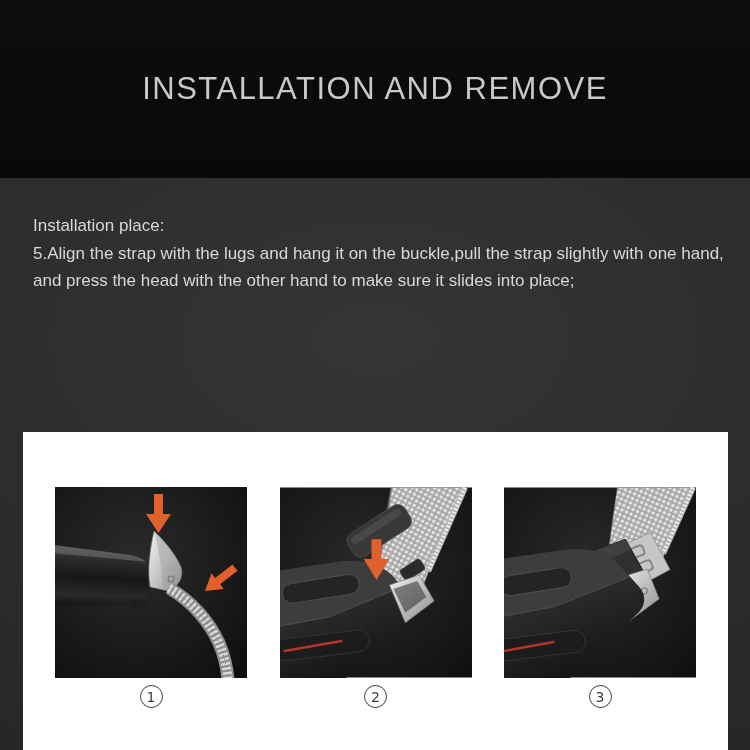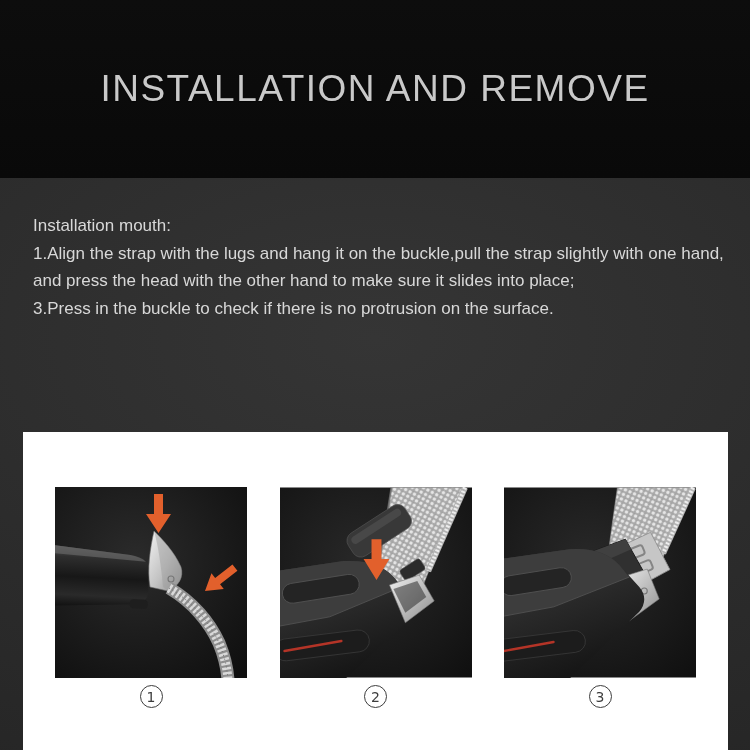--- a/index.html
+++ b/index.html
@@ -6,21 +6,21 @@
   .page{
     position:relative;width:750px;height:750px;overflow:hidden;
     background:#0b0b0b;font-family:"Liberation Sans",sans-serif;
   }
   .header{
     position:absolute;top:0;left:0;width:750px;height:178px;
     background:linear-gradient(180deg,#0d0d0d,#090909);
     display:flex;align-items:center;justify-content:center;
   }
   .title{
-    margin:14px;font-size:37px;font-weight:400;letter-spacing:1.5px;
+    margin:14px;font-size:31px;font-weight:400;letter-spacing:1.5px;
     color:#c9c9c9;white-space:nowrap;
     text-shadow:0 1px 1px rgba(0,0,0,.6);
   }
   .below{
     position:absolute;top:178px;left:0;right:0;bottom:0;
     background:radial-gradient(140% 110% at 50% 28%, #353535 0%, #2c2c2c 45%, #222 100%);
   }
   .instructions{
     padding:34px 22px 0 33px;
     color:#d8d8d8;font-size:17px;line-height:27.5px;font-weight:400;
@@ -46,23 +46,22 @@
 
 <div class="page">
 
   <header class="header">
     <h1 class="title">INSTALLATION AND REMOVE</h1>
   </header>
 
   <div class="below">
 
     <section class="instructions">
-      <p>Installation mouth:</p>
-      <p>1.Align the strap with the lugs and hang it on the buckle,pull the strap slightly with one hand, and press the head with the other hand to make sure it slides into place;</p>
-      <p>3.Press in the buckle to check if there is no protrusion on the surface.</p>
+      <p>Installation place:</p>
+      <p>5.Align the strap with the lugs and hang it on the buckle,pull the strap slightly with one hand, and press the head with the other hand to make sure it slides into place;</p>
     </section>
 
     <section class="panel">
       <div class="photos">
 
         <figure class="photo">
           <svg width="192" height="191" viewBox="0 0 192 191" xmlns="http://www.w3.org/2000/svg">
             <defs>
               <radialGradient id="bg1" cx="42%" cy="38%" r="80%">
                 <stop offset="0" stop-color="#2b2b2b"></stop>

